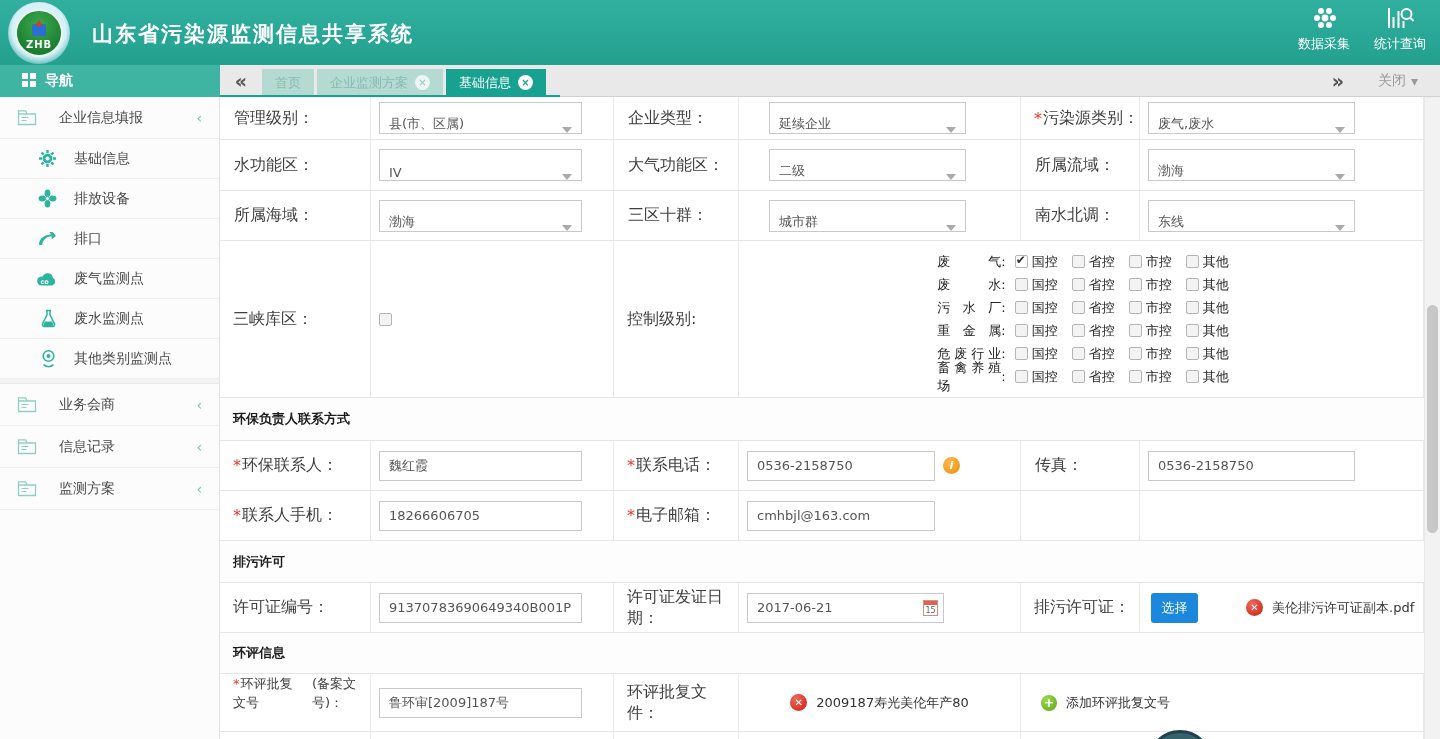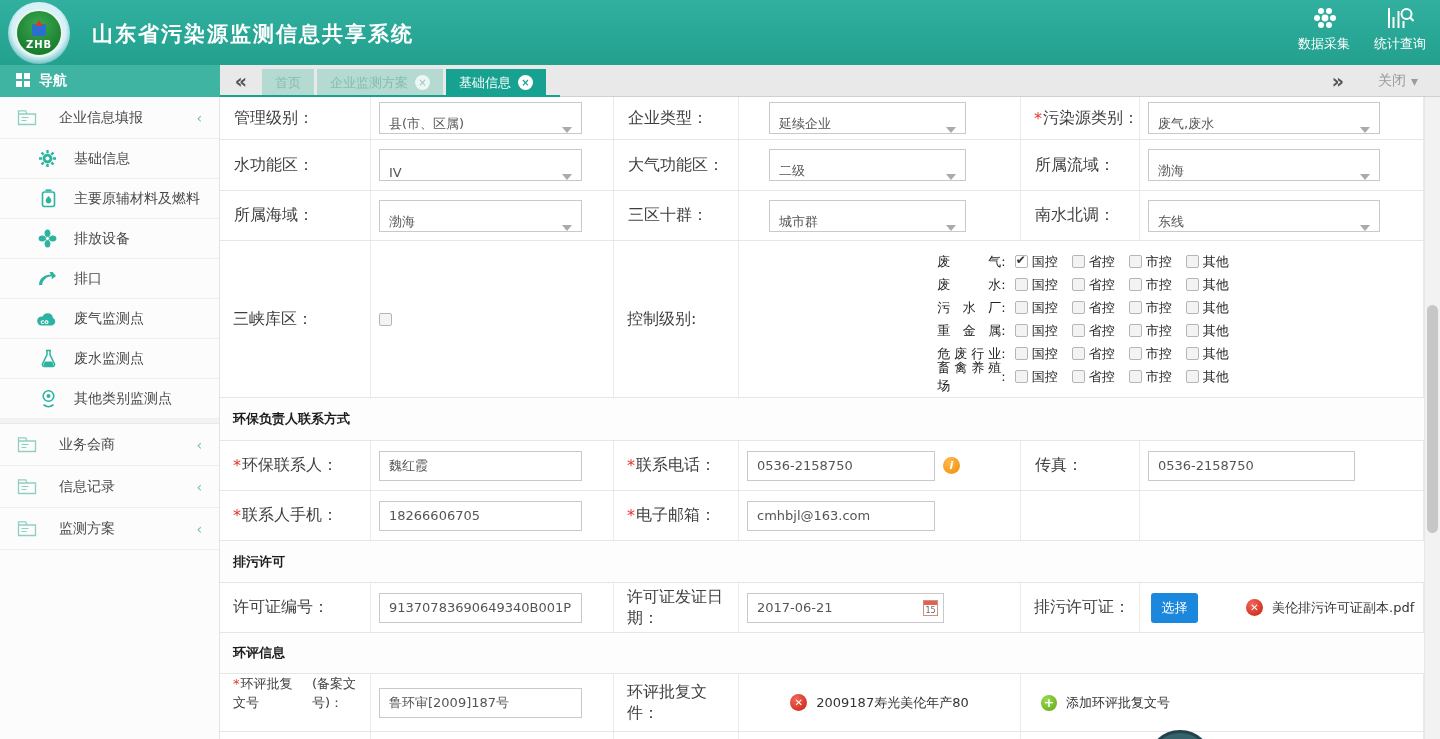--- a/index.html
+++ b/index.html
@@ -15,21 +15,21 @@
                border:2px solid #e9f7ef; display:flex; align-items:flex-end; justify-content:center; }
   .logo-zhb { color:#fff; font-size:10px; font-weight:bold; letter-spacing:1px; margin-bottom:5px; }
   .logo-emblem { position:absolute; left:50%; top:30%; width:14px; height:12px; margin-left:-7px; background:#2a6fd0; border-radius:2px; }
   .logo-emblem:before { content:""; position:absolute; left:3px; top:-4px; border-left:4px solid transparent; border-right:4px solid transparent; border-bottom:6px solid #d23c2c; }
   .app-title { position:absolute; left:92px; top:20px; color:#fff; font-size:21px; font-weight:bold; letter-spacing:2px; }
   .top-actions { position:absolute; right:14px; top:7px; display:flex; gap:24px; }
   .top-action { display:flex; flex-direction:column; align-items:center; gap:3px; color:#fff; font-size:13px; cursor:pointer; }
 
   
   .midbar { height:32px; display:flex; }
-  .nav-head { width:220px; background:#3fb4a3; display:flex; align-items:center; gap:9px; padding-left:16px; color:#fff; font-size:14px; font-weight:bold; }
+  .nav-head { width:220px; background:#3fb4a3; display:flex; align-items:center; gap:9px; padding-left:22px; color:#fff; font-size:14px; font-weight:bold; }
   .tabbar { flex:1; background:#e9e9e9; border-bottom:1px solid #d0d0d0; display:flex; align-items:flex-end; position:relative; }
   .teal-strip { position:absolute; left:0; bottom:-1px; width:340px; height:2px; background:#17a190; }
   .tab-scroll { width:42px; height:100%; display:flex; align-items:center; justify-content:center; color:#555; font-size:19px; font-weight:bold; cursor:pointer; }
   .tab { height:27px; display:flex; align-items:center; gap:7px; padding:0 13px; margin-right:3px; background:#b5dad1; color:#85bdb1; font-size:13px; cursor:pointer; }
   .tab.active { background:#17a190; color:#fff; }
   .tab-close { width:15px; height:15px; border-radius:50%; background:rgba(255,255,255,.75); color:#93c6ba; font-size:10px; line-height:15px; text-align:center; }
   .tab.active .tab-close { background:#fff; color:#17a190; font-weight:bold; }
   .tab-right { position:absolute; right:0; top:0; height:100%; display:flex; align-items:center; gap:34px; padding-right:22px; }
   .tab-right .chev { color:#555; font-size:19px; font-weight:bold; cursor:pointer; }
   .close-menu { color:#9b9b9b; font-size:14px; cursor:pointer; display:flex; align-items:center; gap:5px; }
@@ -55,21 +55,21 @@
   .ftable { width:1204px; }
   .frow { display:grid; border-bottom:1px solid #e6e6e6; }
   .cols6 { grid-template-columns:151px 243px 125px 282px 119px 284px; }
   .cols4 { grid-template-columns:151px 243px 125px 685px; }
   .cols5 { grid-template-columns:151px 243px 125px 282px 403px; }
   .fcell { border-right:1px solid #eaeaea; display:flex; align-items:center; overflow:hidden; }
   .lab { padding-left:13px; font-size:16px; color:#3f3f3f; }
   .req { color:#e8362a; margin-right:1px; }
   .fld { padding-left:8px; }
   .sel { width:203px; height:32px; border:1px solid #c9c9c9; background:#fff; display:flex; align-items:flex-end; justify-content:space-between; padding:0 9px; font-size:13px; color:#555; cursor:pointer; }
-  .sel.w197 { width:197px;margin-left:22px; } .sel.w207 { width:232px; }
+  .sel.w197 { width:197px;margin-left:22px; } .sel.w207 { width:207px; }
   .caret { width:0; height:0; border-left:5px solid transparent; border-right:5px solid transparent; border-top:6px solid #aaa; }
   .inp { height:30px; border:1px solid #c9c9c9; background:#fff; padding:0 9px; font-size:13px; color:#555; width:203px; font-family:inherit; }
   .inp.w188 { width:188px; } .inp.w207 { width:207px; }
   .cb { width:13px; height:13px; border:1px solid #b5b5b5; background:#f3f3f3; border-radius:2px; flex:none; cursor:pointer; position:relative; }
   .cb.checked { background:#fff; }
   .cb.checked:after { content:"✔"; position:absolute; left:0px; top:-3px; font-size:12px; color:#333; }
 
   
   .ctl { display:flex; flex-direction:column; justify-content:center; padding-left:9px; }
   .ctl-row { display:flex; align-items:center; height:23px; font-size:13px; color:#222; }
@@ -204,30 +204,20 @@
                 <path d="M9.5 1v3.2M9.5 14.8V18M1 9.5h3.2M14.8 9.5H18M3.5 3.5l2.2 2.2M13.3 13.3l2.2 2.2M15.5 3.5l-2.2 2.2M5.7 13.3l-2.2 2.2"></path>
               </g>
               <circle cx="9.5" cy="9.5" r="4.8" fill="#2db4a1"></circle>
               <circle cx="9.5" cy="9.5" r="2" fill="#fcfcfc"></circle>
             </svg>
           </span>
         <span class="side-label">基础信息</span>
       </div>
       <div class="side-item child">
         <span class="side-icon">
-            <svg width="16" height="19" viewBox="0 0 16 19">
-              <rect x="1.5" y="3" width="12" height="14.5" rx="2" fill="none" stroke="#2db4a1" stroke-width="1.6"></rect>
-              <path d="M4.5 1.2h6" stroke="#2db4a1" stroke-width="1.6"></path>
-              <path d="M7.5 7c1.8 2 2.8 3 2.8 4.6a2.8 2.8 0 1 1-5.6 0C4.7 10 6.1 8.7 7.5 7z" fill="#2db4a1"></path>
-            </svg>
-          </span>
-        <span class="side-label">主要原辅材料及燃料</span>
-      </div>
-      <div class="side-item child">
-        <span class="side-icon">
             <svg width="19" height="19" viewBox="0 0 19 19">
               <g fill="#2db4a1">
                 <ellipse cx="9.5" cy="4.2" rx="2.9" ry="3.6"></ellipse>
                 <ellipse cx="9.5" cy="14.8" rx="2.9" ry="3.6"></ellipse>
                 <ellipse cx="4.2" cy="9.5" rx="3.6" ry="2.9"></ellipse>
                 <ellipse cx="14.8" cy="9.5" rx="3.6" ry="2.9"></ellipse>
               </g>
               <circle cx="9.5" cy="9.5" r="2.1" fill="#fcfcfc" stroke="#2db4a1"></circle>
             </svg>
           </span>

